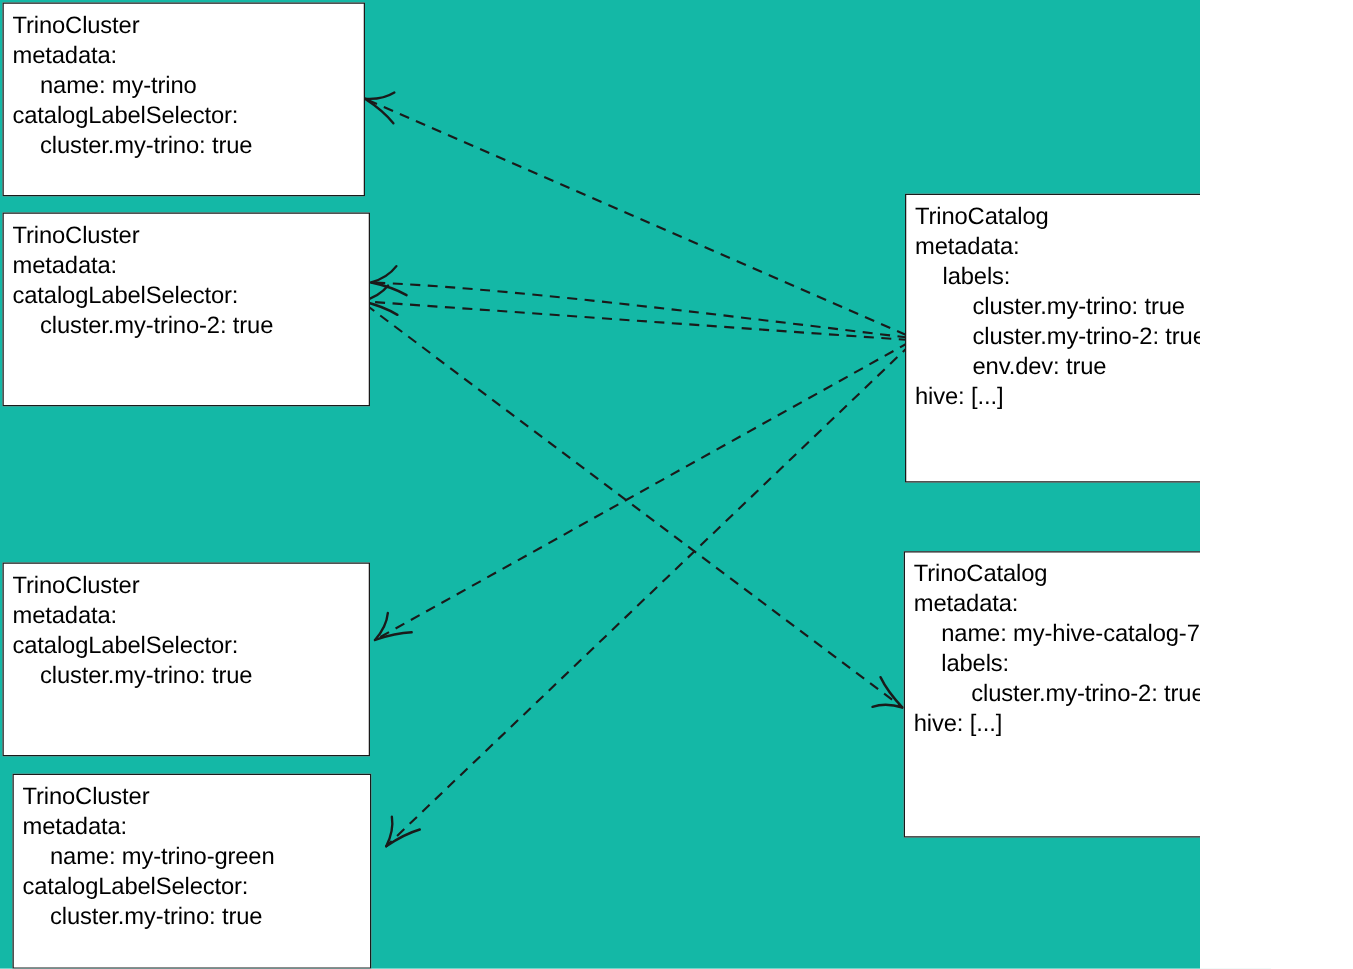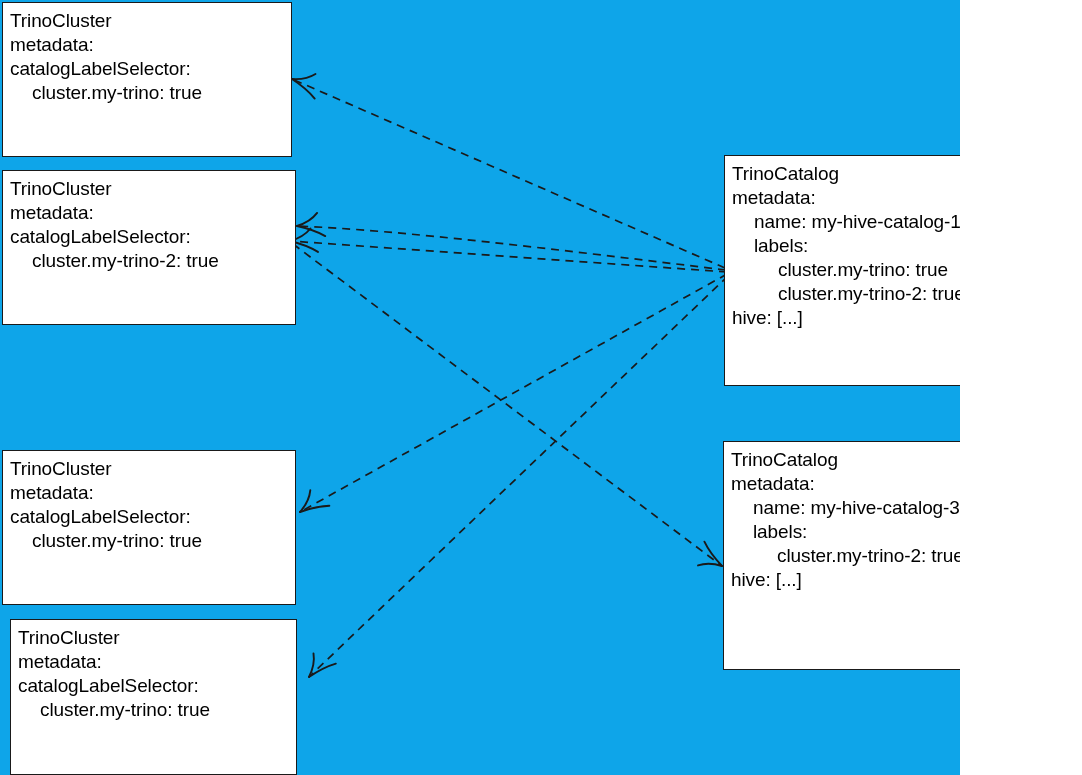--- a/index.html
+++ b/index.html
@@ -9,21 +9,21 @@
     background: #ffffff;
   }
   body {
     font-family: "Liberation Sans", sans-serif;
     color: #000000;
   }
   #canvas {
     position: relative;
     width: 960px;
     height: 775px;
-    background: #0ea5e9;
+    background: #14b8a6;
     overflow: hidden;
   }
   #edges {
     position: absolute;
     left: 0;
     top: 0;
     width: 1082px;
     height: 775px;
     pointer-events: none;
   }
@@ -85,32 +85,32 @@
       </g>
       <g>
         <path d="M 293 244 L 722 566" fill="none" stroke="#1a1a1a" stroke-width="1.7" stroke-dasharray="8 6"></path>
         <path d="M 722 566 Q 709.9904642497573 553.4090885531014 704.4040512507586 541.7022102319147" fill="none" stroke="#1a1a1a" stroke-width="1.9" stroke-linecap="round"></path>
         <path d="M 722 566 Q 708.7142268668217 561.8461304481584 698.006926935722 565.4234196220656" fill="none" stroke="#1a1a1a" stroke-width="1.9" stroke-linecap="round"></path>
       </g>
     </svg>
 
   <div id="nodes">
       <div class="node" style="left: 2px; top: 2px; width: 290px; height: 155px;">
-        <div class="yaml"><span class="line">TrinoCluster</span><span class="line">metadata:</span><span class="line">catalogLabelSelector:</span><span class="line ind1">cluster.my-trino: true</span></div>
+        <div class="yaml"><span class="line">TrinoCluster</span><span class="line">metadata:</span><span class="line ind1">name: my-trino</span><span class="line">catalogLabelSelector:</span><span class="line ind1">cluster.my-trino: true</span></div>
       </div>
       <div class="node" style="left: 2px; top: 170px; width: 294px; height: 155px;">
         <div class="yaml"><span class="line">TrinoCluster</span><span class="line">metadata:</span><span class="line">catalogLabelSelector:</span><span class="line ind1">cluster.my-trino-2: true</span></div>
       </div>
       <div class="node" style="left: 2px; top: 450px; width: 294px; height: 155px;">
         <div class="yaml"><span class="line">TrinoCluster</span><span class="line">metadata:</span><span class="line">catalogLabelSelector:</span><span class="line ind1">cluster.my-trino: true</span></div>
       </div>
       <div class="node" style="left: 10px; top: 619px; width: 287px; height: 156px;">
-        <div class="yaml"><span class="line">TrinoCluster</span><span class="line">metadata:</span><span class="line">catalogLabelSelector:</span><span class="line ind1">cluster.my-trino: true</span></div>
+        <div class="yaml"><span class="line">TrinoCluster</span><span class="line">metadata:</span><span class="line ind1">name: my-trino-green</span><span class="line">catalogLabelSelector:</span><span class="line ind1">cluster.my-trino: true</span></div>
       </div>
       <div class="node" style="left: 724px; top: 155px; width: 354px; height: 231px;">
-        <div class="yaml"><span class="line">TrinoCatalog</span><span class="line">metadata:</span><span class="line ind1">name: my-hive-catalog-1</span><span class="line ind1">labels:</span><span class="line ind2">cluster.my-trino: true</span><span class="line ind2">cluster.my-trino-2: true</span><span class="line">hive: [...]</span></div>
+        <div class="yaml"><span class="line">TrinoCatalog</span><span class="line">metadata:</span><span class="line ind1">labels:</span><span class="line ind2">cluster.my-trino: true</span><span class="line ind2">cluster.my-trino-2: true</span><span class="line ind2">env.dev: true</span><span class="line">hive: [...]</span></div>
       </div>
       <div class="node" style="left: 723px; top: 441px; width: 347px; height: 229px;">
-        <div class="yaml"><span class="line">TrinoCatalog</span><span class="line">metadata:</span><span class="line ind1">name: my-hive-catalog-3</span><span class="line ind1">labels:</span><span class="line ind2">cluster.my-trino-2: true</span><span class="line">hive: [...]</span></div>
+        <div class="yaml"><span class="line">TrinoCatalog</span><span class="line">metadata:</span><span class="line ind1">name: my-hive-catalog-7</span><span class="line ind1">labels:</span><span class="line ind2">cluster.my-trino-2: true</span><span class="line">hive: [...]</span></div>
       </div>
     </div>
 
 </div>
 
 </body></html>

